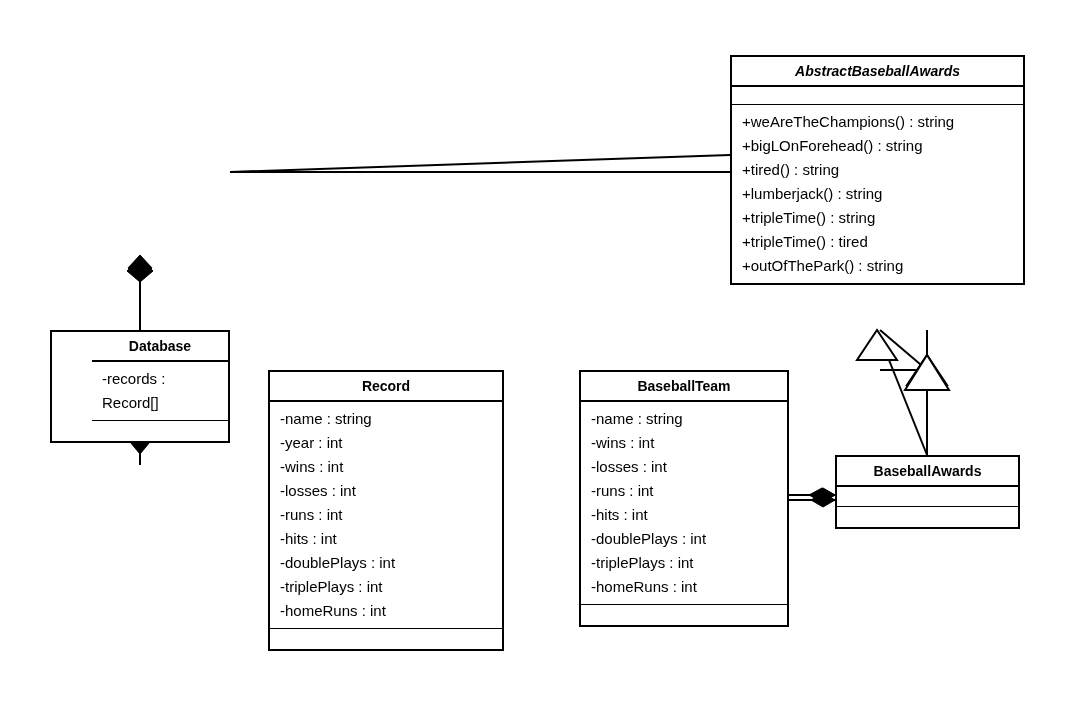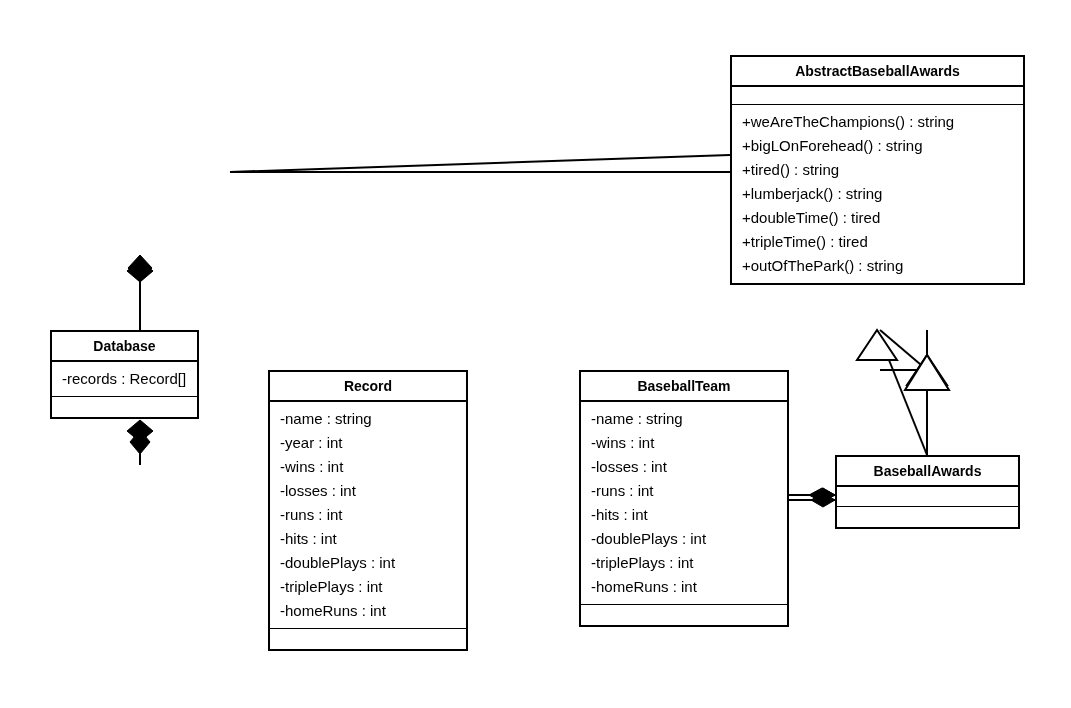--- a/index.html
+++ b/index.html
@@ -23,20 +23,21 @@
       min-width: 120px;
     }
     .uml-class .class-header {
       border-bottom: 2px solid #000;
       padding: 6px 10px;
       text-align: center;
       font-weight: bold;
       font-size: 14px;
     }
     .uml-class .class-header.italic {
+      font-style: italic;
     }
     .uml-class .class-section {
       border-bottom: 1px solid #000;
       padding: 5px 10px;
       font-size: 15px;
       min-height: 20px;
     }
     .uml-class .class-section:last-child {
       border-bottom: none;
     }
@@ -127,36 +128,36 @@
   </svg>
 
   <div class="uml-class" style="left:730px; top:55px; width:295px;">
     <div class="class-header italic">AbstractBaseballAwards</div>
     <div class="class-section" style="min-height:18px;"></div>
     <div class="class-section">
       <p>+weAreTheChampions() : string</p>
       <p>+bigLOnForehead() : string</p>
       <p>+tired() : string</p>
       <p>+lumberjack() : string</p>
-      <p>+doubleTime() : tired</p>
+      <p>+tripleTime() : string</p>
       <p>+tripleTime() : tired</p>
       <p>+outOfThePark() : string</p>
     </div>
   </div>
 
 
-  <div class="uml-class" style="left:50px; top:330px; width:149px;">
+  <div class="uml-class" style="left:50px; top:330px; width:180px;padding-left:40px;">
     <div class="class-header">Database</div>
     <div class="class-section">
       <p>-records : Record[]</p>
     </div>
     <div class="class-section" style="min-height:20px;"></div>
   </div>
 
-  <div class="uml-class" style="left:268px; top:370px; width:200px;">
+  <div class="uml-class" style="left:268px; top:370px; width:236px;">
     <div class="class-header">Record</div>
     <div class="class-section">
       <p>-name : string</p>
       <p>-year : int</p>
       <p>-wins : int</p>
       <p>-losses : int</p>
       <p>-runs : int</p>
       <p>-hits : int</p>
       <p>-doublePlays : int</p>
       <p>-triplePlays : int</p>

